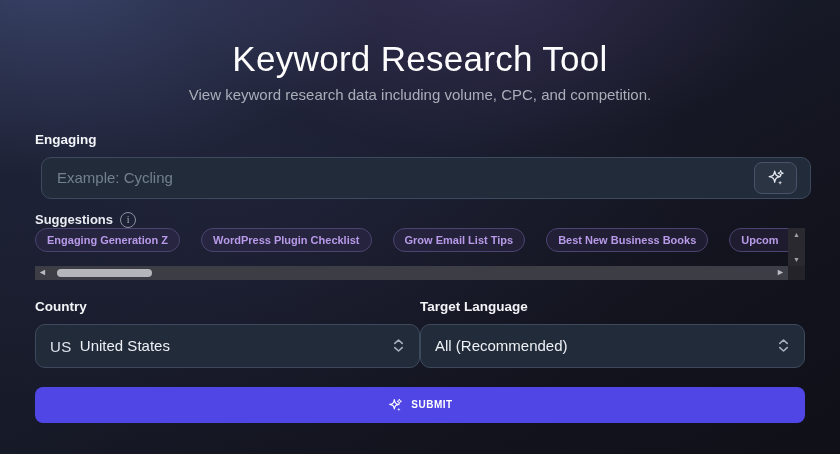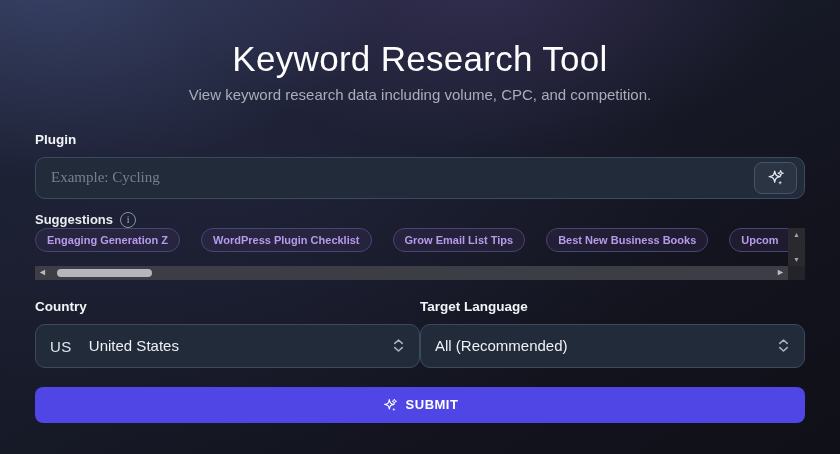--- a/index.html
+++ b/index.html
@@ -19,21 +19,22 @@
   .subtitle { text-align:center; font-size:15px; color:#a9aeb9; margin-top:7px; }
 
   .field-label { display:block; font-size:13.5px; font-weight:700; color:#f2f4f7; }
 
   .kw-section { margin-top:29px; }
   .input-wrap { position:relative; margin-top:10px; }
   .text-input {
     width:100%; height:42px; border-radius:10px;
     background:var(--field-bg,#222b39); border:1px solid var(--field-border,#3d4a5e);
     color:#e8ecf2; font-size:15px; padding:0 54px 0 15px; outline:none;
-    font-family:Liberation Serif, serif;
+    font-family:Liberation Sans, sans-serif;
+    margin-left:6px;
   }
   .text-input::placeholder { color:#73808f; }
   .gen-btn {
     position:absolute; right:8px; top:5px; width:43px; height:32px;
     border-radius:8px; background:#2b3443; border:1px solid #46536a;
     display:flex; align-items:center; justify-content:center; cursor:pointer;
   }
 
   .sugg-row { display:flex; margin-top:10px;flex-direction:column; }
   .sugg-label-wrap { width:103px; flex:none; display:flex; align-items:center; gap:7px; padding-top:3px; align-self:flex-start; }
@@ -67,40 +68,40 @@
   .htrack { flex:1; height:14px; position:relative; }
   .hthumb { position:absolute; left:7px; top:3px; width:95px; height:8px; border-radius:5px; background:var(--scroll-thumb,#b4b6bc); }
   .scroll-corner { flex:none; width:17px; height:14px; background:#232329; }
 
   .two-col { display:grid; grid-template-columns:1fr 1fr; margin-top:19px; }
   .select {
     margin-top:10px; height:44px; border-radius:10px;
     background:var(--field-bg,#222b39); border:1px solid var(--field-border,#3d4a5e);
     display:flex; align-items:center; padding:0 14px; cursor:pointer; font-size:15px; color:#eef1f6;
   }
-  .flag-text { font-size:15px; letter-spacing:.5px; margin-right:17px; color:#dfe5ee; transform:translateY(1px); font-weight:400; }
+  .flag-text { font-size:15px; letter-spacing:.5px; margin-right:8px; color:#dfe5ee; transform:translateY(1px); font-weight:400; }
   .select .chev { margin-left:auto; }
 
   .submit {
     width:100%; height:36px; margin-top:19px; border:none; border-radius:8px;
-    background:var(--accent,#4f46e5); color:#ffffff; font-weight:700; font-size:13px; letter-spacing:.5px;
+    background:var(--accent,#4f46e5); color:#ffffff; font-weight:700; font-size:10px; letter-spacing:.5px;
     display:flex; align-items:center; justify-content:center; gap:8px; cursor:pointer;
     font-family:"Liberation Sans","DejaVu Sans",sans-serif;
   }
 </style>
 </head>
 <body>
 
 <div class="app">
 
   <h1 class="title">Keyword Research Tool</h1>
   <p class="subtitle">View keyword research data including volume, CPC, and competition.</p>
 
   <div class="kw-section">
-    <label class="field-label">Plugin</label>
+    <label class="field-label">Engaging</label>
     <div class="input-wrap">
       <input type="text" class="text-input" placeholder="Example: Cycling" style="">
       <button class="gen-btn">
         <svg width="19" height="19" viewBox="0 0 24 24">
           <path d="M11 4 C11.8 9 13 10.2 18 11 C13 11.8 11.8 13 11 18 C10.2 13 9 11.8 4 11 C9 10.2 10.2 9 11 4 Z" fill="none" stroke="#e7eaf2" stroke-width="1.6" stroke-linejoin="round"></path>
           <path d="M18.5 3.2 l0.9 2.4 2.4 0.9 -2.4 0.9 -0.9 2.4 -0.9 -2.4 -2.4 -0.9 2.4 -0.9 Z" fill="none" stroke="#e7eaf2" stroke-width="1.3" stroke-linejoin="round"></path>
           <path d="M17.8 16 l0.7 1.9 1.9 0.7 -1.9 0.7 -0.7 1.9 -0.7 -1.9 -1.9 -0.7 1.9 -0.7 Z" fill="#e7eaf2"></path>
         </svg>
       </button>
     </div>

